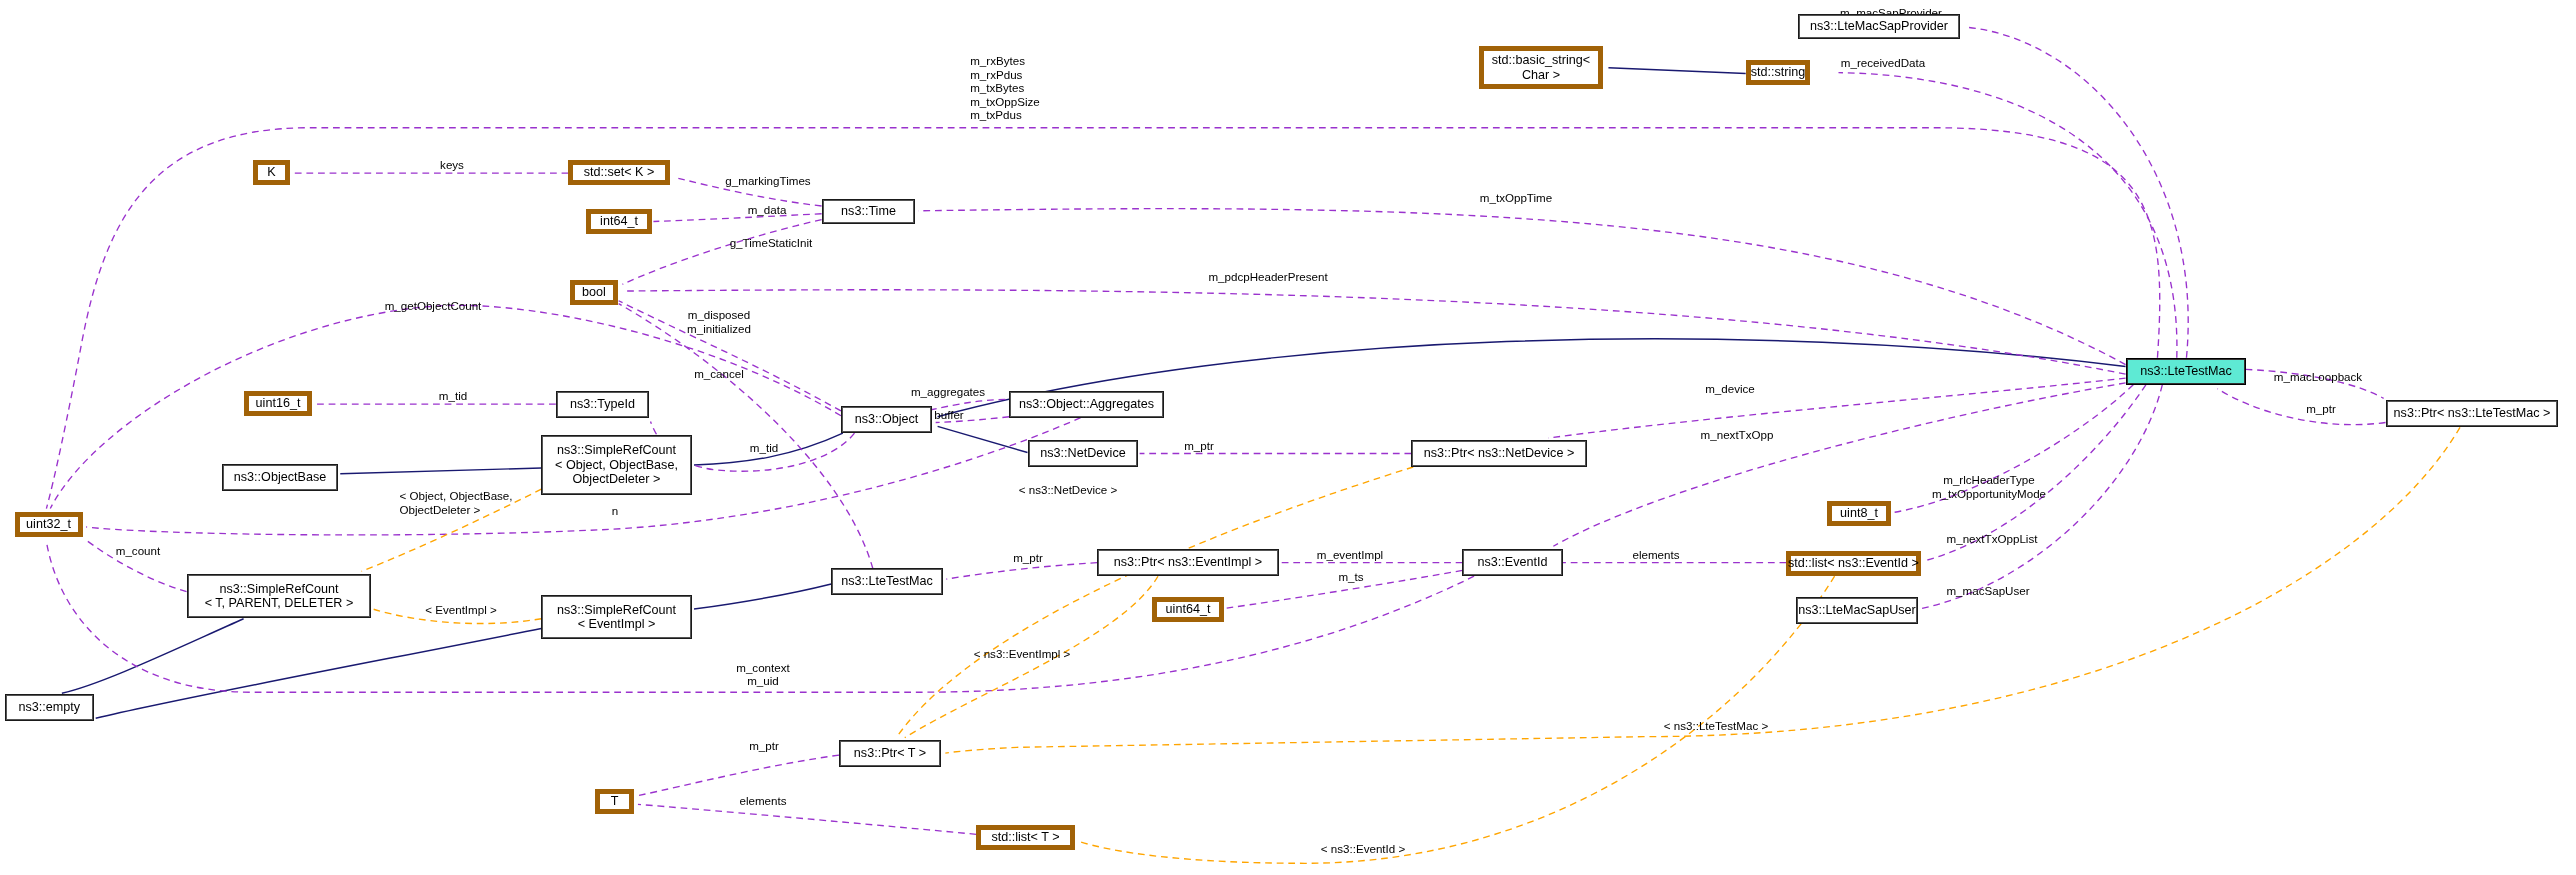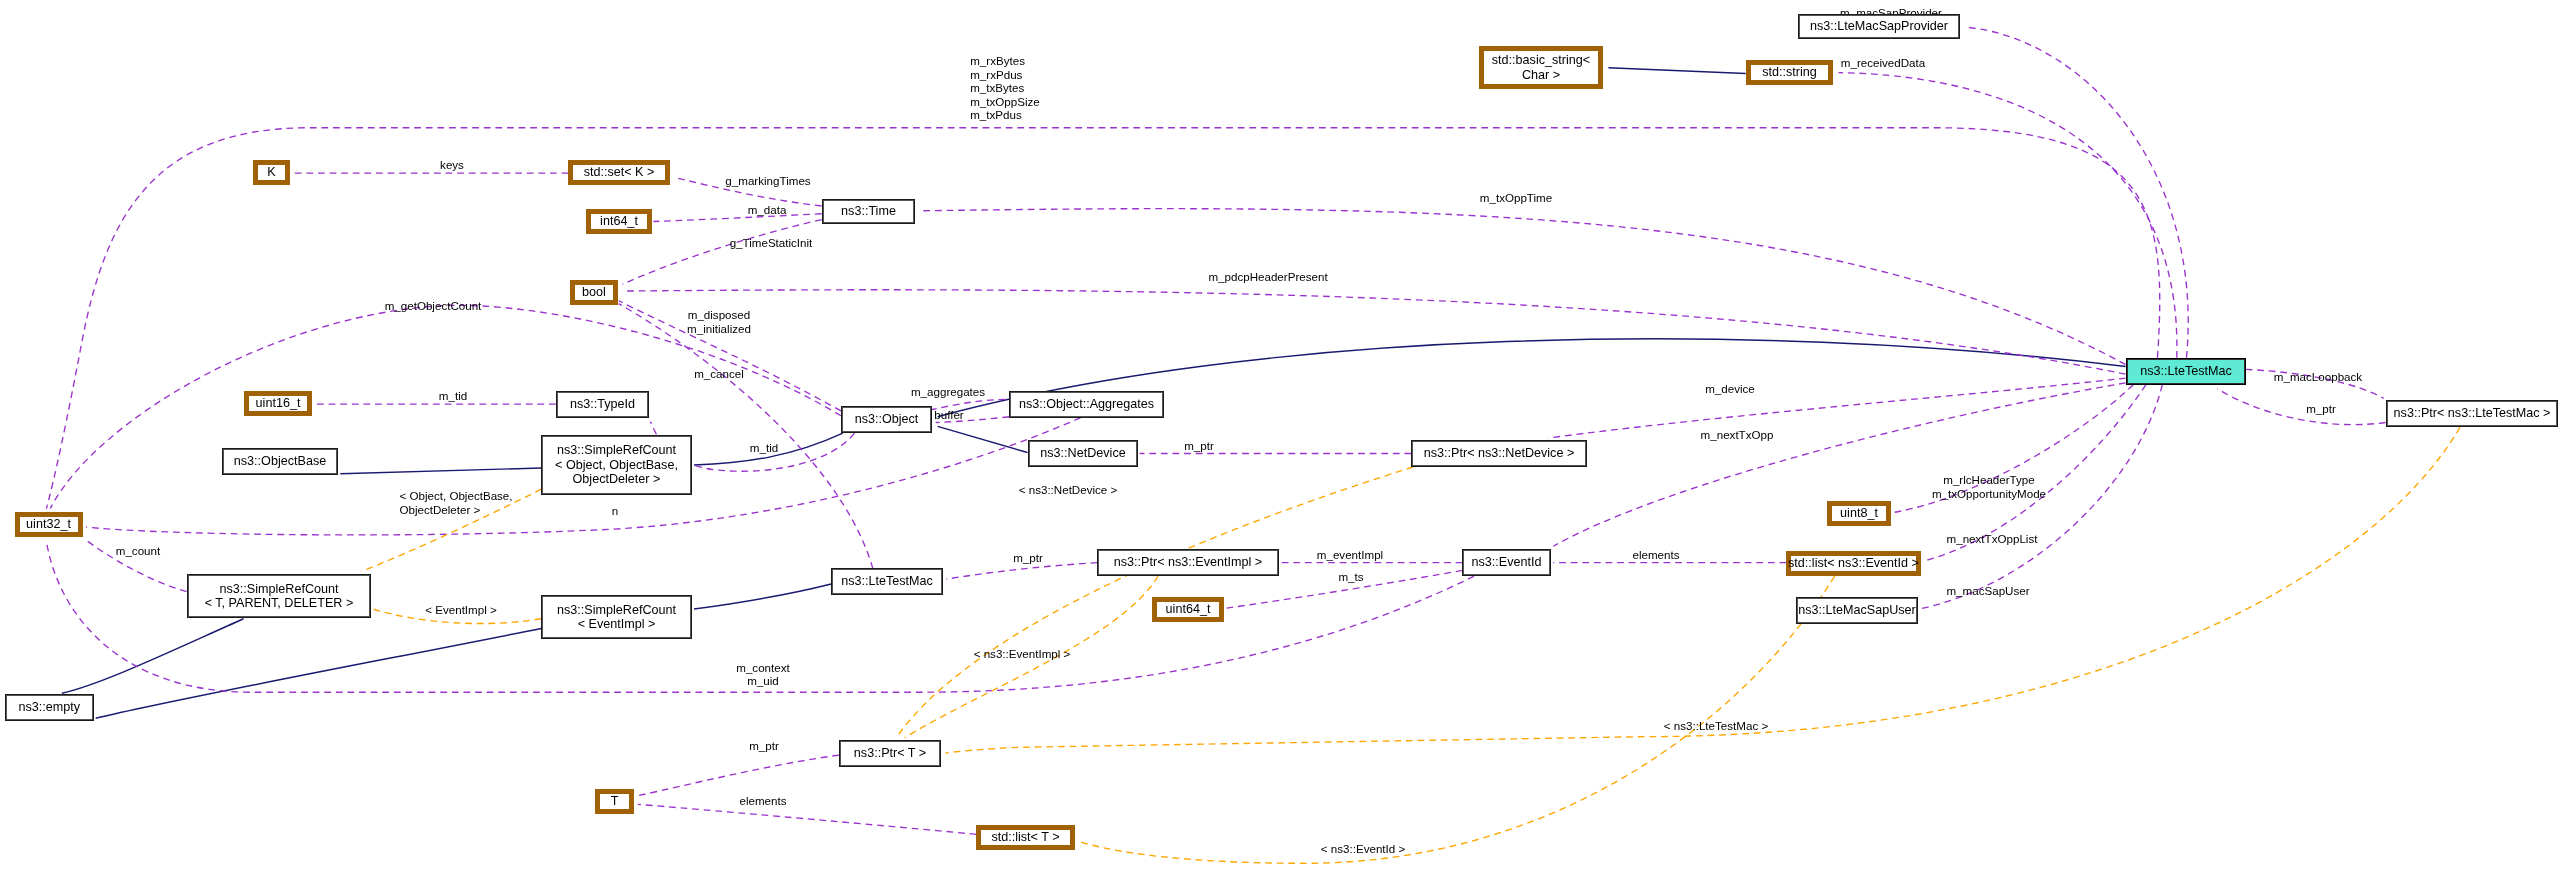--- a/index.html
+++ b/index.html
@@ -90,21 +90,21 @@
     <path class="o" d="M1898,596 C1800,752 1602,893 1350,893 C1228,893 1152,882 1115,870" marker-end="url(#ah-o)"></path>
   </svg>
 
   <div class="node b" style="left:1798px;top:13.5px;width:162px;height:25px">
       <span>ns3::LteMacSapProvider</span>
     </div>
   <div class="node l" style="left:1479px;top:46px;width:124px;height:43px">
     <div>std::basic_string&lt;</div>
     <div>Char &gt;</div>
   </div>
-  <div class="node l" style="left:1746px;top:60px;width:87px;height:25px">
+  <div class="node l" style="left:1746px;top:60px;width:64px;height:25px">
       <span>std::string</span>
     </div>
   <div class="node l" style="left:253px;top:160px;width:37px;height:25px">
       <span>K</span>
     </div>
   <div class="node l" style="left:568px;top:160px;width:102px;height:25px">
       <span>std::set&lt; K &gt;</span>
     </div>
   <div class="node l" style="left:586px;top:209px;width:66px;height:25px">
       <span>int64_t</span>
@@ -114,21 +114,21 @@
     </div>
   <div class="node l" style="left:570px;top:280px;width:48px;height:25px">
       <span>bool</span>
     </div>
   <div class="node l" style="left:244px;top:391px;width:68px;height:25px">
       <span>uint16_t</span>
     </div>
   <div class="node b" style="left:556px;top:391px;width:93px;height:27px">
       <span>ns3::TypeId</span>
     </div>
-  <div class="node b" style="left:222px;top:448px;width:116px;height:27px">
+  <div class="node b" style="left:222px;top:464px;width:116px;height:27px">
       <span>ns3::ObjectBase</span>
     </div>
   <div class="node b" style="left:541px;top:435px;width:151px;height:60px">
     <div>ns3::SimpleRefCount</div>
     <div>&lt; Object, ObjectBase,</div>
     <div>ObjectDeleter &gt;</div>
   </div>
   <div class="node b" style="left:841px;top:406px;width:91px;height:27px">
       <span>ns3::Object</span>
     </div>
@@ -154,21 +154,21 @@
   </div>
   <div class="node b" style="left:831px;top:568px;width:112px;height:27px">
       <span>ns3::LteTestMac</span>
     </div>
   <div class="node b" style="left:1097px;top:549px;width:182px;height:27px">
       <span>ns3::Ptr&lt; ns3::EventImpl &gt;</span>
     </div>
   <div class="node l" style="left:1152px;top:597px;width:72px;height:25px">
       <span>uint64_t</span>
     </div>
-  <div class="node b" style="left:1462px;top:549px;width:89px;height:27px">
+  <div class="node b" style="left:1462px;top:549px;width:101px;height:27px">
       <span>ns3::EventId</span>
     </div>
   <div class="node l" style="left:1827px;top:501px;width:64px;height:25px">
       <span>uint8_t</span>
     </div>
   <div class="node l" style="left:1786px;top:551px;width:135px;height:25px">
       <span>std::list&lt; ns3::EventId &gt;</span>
     </div>
   <div class="node b" style="left:1796px;top:597px;width:122px;height:27px">
       <span>ns3::LteMacSapUser</span>

